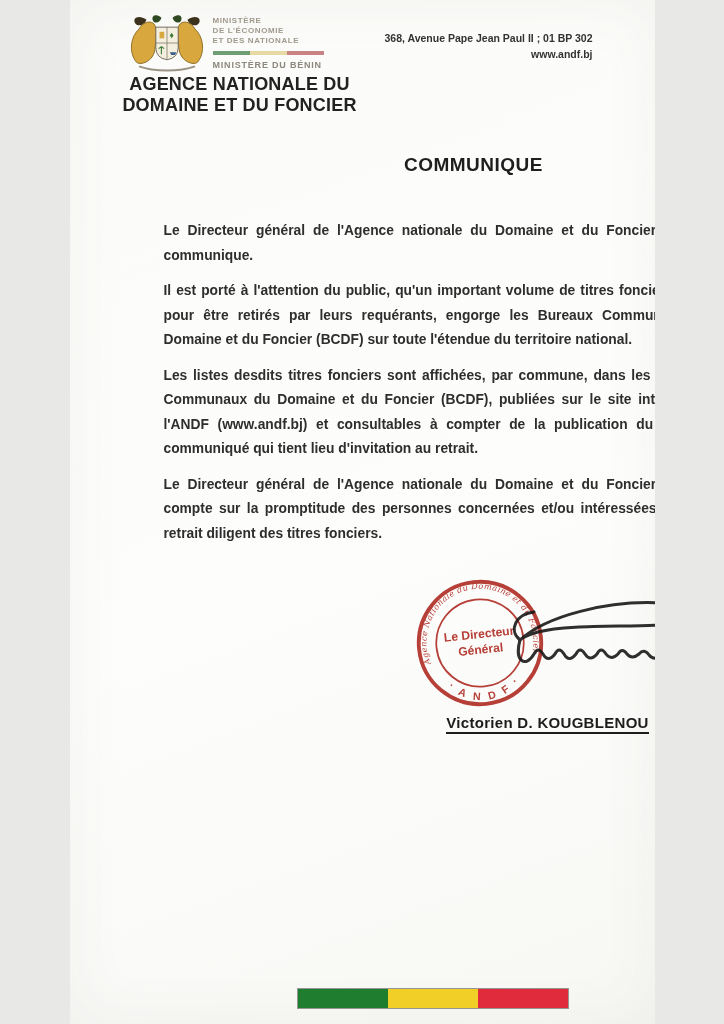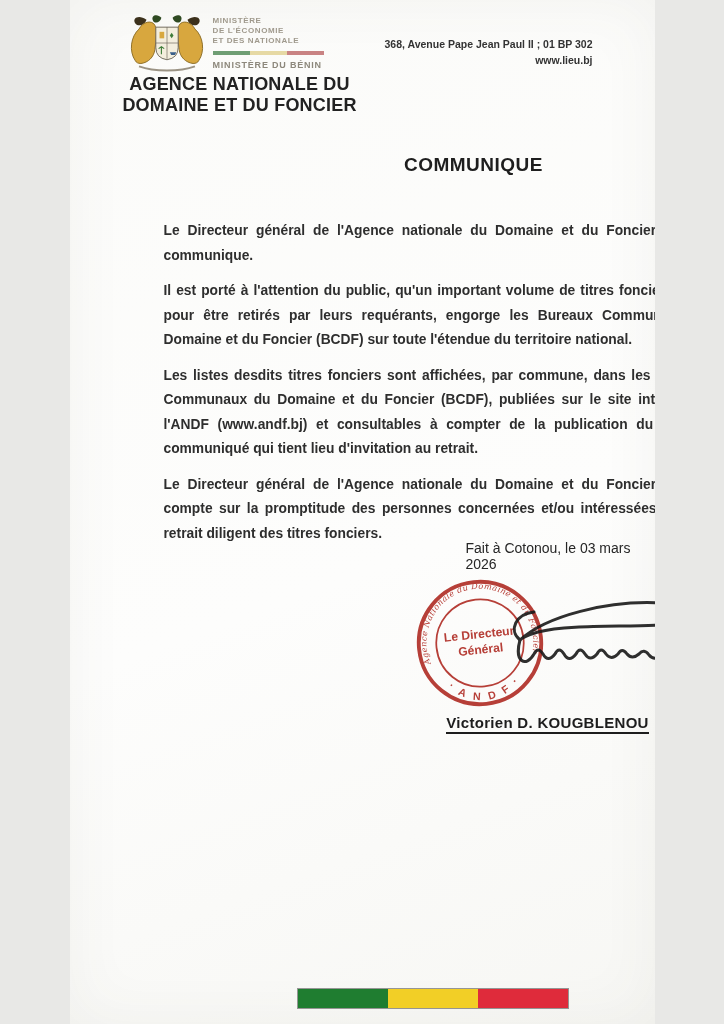--- a/index.html
+++ b/index.html
@@ -22,21 +22,21 @@
   .rule .rg{background:#6f9e74;}
   .rule .ry{background:#e6d9a4;}
   .rule .rr{background:#c98383;}
   .republic{font-size:9px;letter-spacing:.8px;color:#8d887c;font-weight:bold;}
   .agency{
     position:absolute;left:42px;top:74px;width:256px;
     text-align:center;font-weight:bold;font-size:18px;line-height:21px;
     color:#222;letter-spacing:.2px;
   }
   .address{
-    position:absolute;right:62px;top:36px;width:300px;
+    position:absolute;right:62px;top:30px;width:300px;
     text-align:right;font-size:10.5px;font-weight:bold;line-height:16px;color:#333;
   }
   
   .doc-title{
     position:absolute;left:0;top:154px;width:724px;
     text-align:center;transform:translateX(42px);
     font-size:19px;font-weight:bold;letter-spacing:.5px;color:#1e1e1e;
   }
   .body-text{position:absolute;left:94px;top:219px;width:548px;}
   .body-text p{
@@ -103,33 +103,32 @@
     <div class="republic">MINISTÈRE DU BÉNIN</div>
   </div>
 
   <div class="agency">
     <div>AGENCE NATIONALE DU</div>
     <div>DOMAINE ET DU FONCIER</div>
   </div>
 
   <div class="address">
     <div>368, Avenue Pape Jean Paul II ; 01 BP 302</div>
-    <div>www.lieu.bj</div>
+    <div>www.andf.bj</div>
   </div>
 
   <div class="doc-title">COMMUNIQUE</div>
 
   <div class="body-text">
     <p>Le Directeur général de l'Agence nationale du Domaine et du Foncier (ANDF) communique.</p>
     <p>Il est porté à l'attention du public, qu'un important volume de titres fonciers prêts pour être retirés par leurs requérants, engorge les Bureaux Communaux du Domaine et du Foncier (BCDF) sur toute l'étendue du territoire national.</p>
     <p>Les listes desdits titres fonciers sont affichées, par commune, dans les Bureaux Communaux du Domaine et du Foncier (BCDF), publiées sur le site internet de l'ANDF (www.andf.bj) et consultables à compter de la publication du présent communiqué qui tient lieu d'invitation au retrait.</p>
     <p>Le Directeur général de l'Agence nationale du Domaine et du Foncier (ANDF) compte sur la promptitude des personnes concernées et/ou intéressées pour le retrait diligent des titres fonciers.</p>
   </div>
 
-  <div class="dateline">Fait à Cotonou, le 03 mars 2026</div>
 
   <svg class="stamp" viewBox="0 0 140 140">
     <defs>
       <path id="stampTop" d="M 20,92 A 55,55 0 1 1 120,92" fill="none"></path>
       <path id="stampBottom" d="M 21,80 A 49,49 0 0 0 119,80" fill="none"></path>
     </defs>
     <circle cx="70" cy="70" r="63" fill="none" stroke="var(--stamp-red,#b13028)" stroke-width="4"></circle>
     <circle cx="70" cy="70" r="45" fill="none" stroke="var(--stamp-red,#b13028)" stroke-width="1.8"></circle>
     <text font-family="DejaVu Serif,serif" font-style="italic" font-size="8.4" fill="var(--stamp-red,#b13028)" letter-spacing="0.4">
       <textPath href="#stampTop" startOffset="50%" text-anchor="middle">Agence Nationale du Domaine et du Foncier</textPath>

